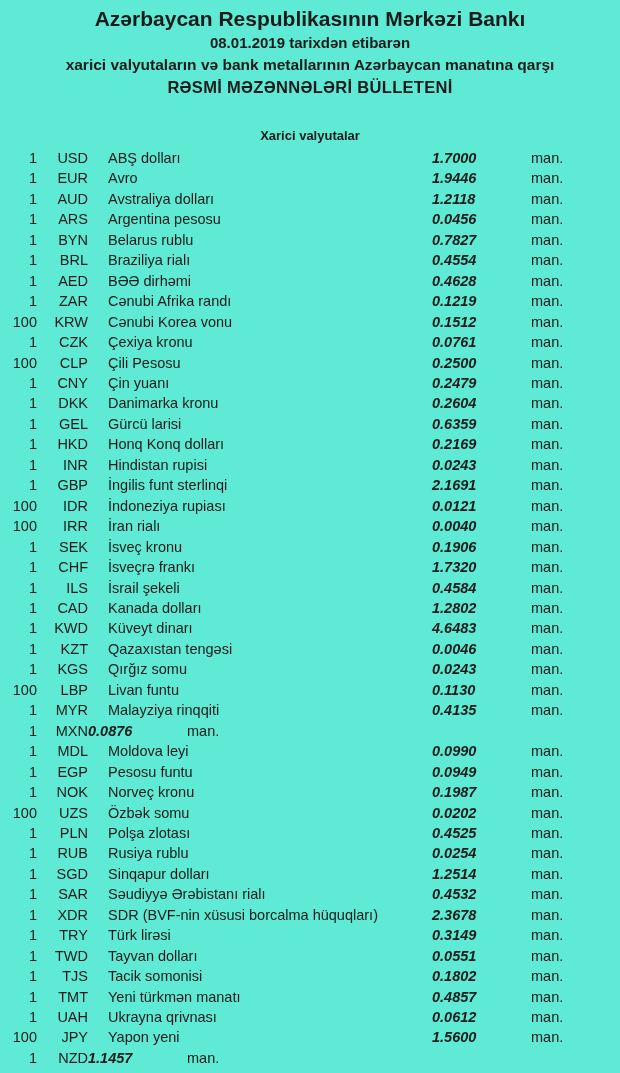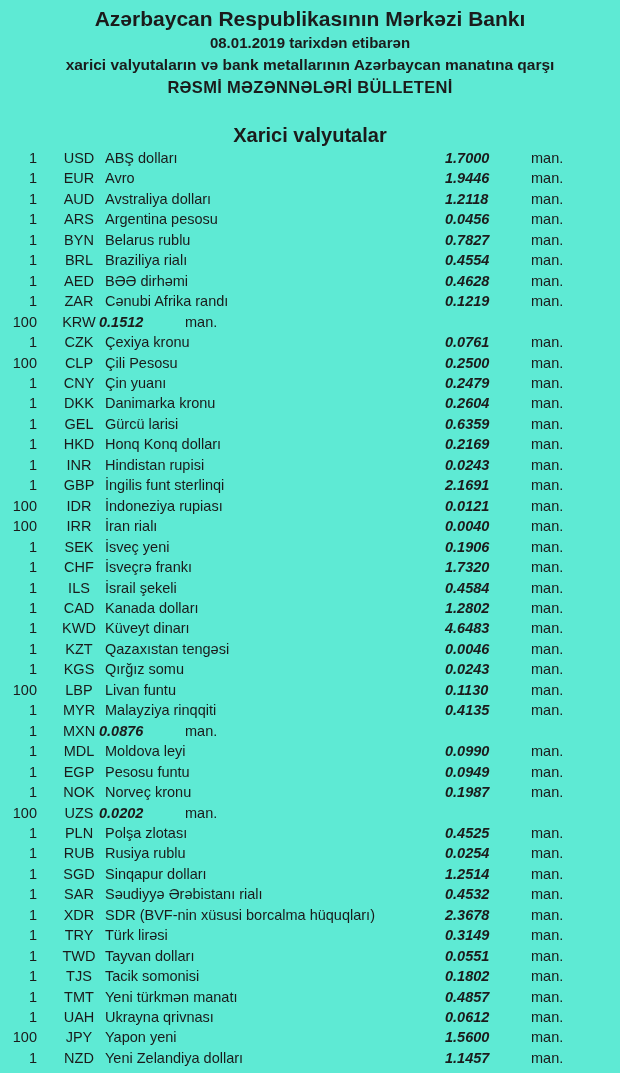--- a/index.html
+++ b/index.html
@@ -35,21 +35,21 @@
   }
   .doc-bulletin {
     font-size: 16.5px;
     line-height: 23px;
     font-weight: bold;
     letter-spacing: 0.3px;
   }
   .section-title {
     margin-top: 26px;
     text-align: center;
-    font-size: 20px;
+    font-size: 13px;
     line-height: 21px;
     font-weight: bold;
   }
   .rate-list {
     margin-top: 2px;
   }
   .rate-row {
     display: flex;
     align-items: baseline;
     height: 20.46px;
@@ -58,41 +58,41 @@
     padding-right: 51px;
   }
   .col-qty {
     width: 37px;
     flex: 0 0 37px;
     text-align: right;
   }
   .col-code {
     width: 40px;
     flex: 0 0 40px;
-    margin-left: 22px;
-    text-align: center;
+    margin-left: 11px;
+    text-align: right;
   }
   .col-name {
     flex: 1 1 auto;
-    margin-left: 6px;
+    margin-left: 20px;
     text-align: left;
     white-space: nowrap;
     overflow: hidden;
   }
   .col-rate {
     width: 70px;
     flex: 0 0 70px;
     text-align: left;
     font-weight: bold;
     font-style: italic;
   }
   .col-unit {
     width: 38px;
     flex: 0 0 38px;
-    margin-left: 16px;
+    margin-left: 29px;
     text-align: left;
   }
 </style>
 </head>
 <body>
 
 <div class="page">
 
   <div class="doc-header">
     <div class="doc-title">Azərbaycan Respublikasının Mərkəzi Bankı</div>
@@ -164,20 +164,21 @@
       <span class="col-qty">1</span>
       <span class="col-code">ZAR</span>
       <span class="col-name">Cənubi Afrika randı</span>
       <span class="col-rate">0.1219</span>
       <span class="col-unit">man.</span>
     </div>
 
     <div class="rate-row">
       <span class="col-qty">100</span>
       <span class="col-code">KRW</span>
+      <span class="col-name">Cənubi Korea vonu</span>
       <span class="col-rate">0.1512</span>
       <span class="col-unit">man.</span>
     </div>
 
     <div class="rate-row">
       <span class="col-qty">1</span>
       <span class="col-code">CZK</span>
       <span class="col-name">Çexiya kronu</span>
       <span class="col-rate">0.0761</span>
       <span class="col-unit">man.</span>
@@ -251,21 +252,21 @@
       <span class="col-qty">100</span>
       <span class="col-code">IRR</span>
       <span class="col-name">İran rialı</span>
       <span class="col-rate">0.0040</span>
       <span class="col-unit">man.</span>
     </div>
 
     <div class="rate-row">
       <span class="col-qty">1</span>
       <span class="col-code">SEK</span>
-      <span class="col-name">İsveç yeni</span>
+      <span class="col-name">İsveç kronu</span>
       <span class="col-rate">0.1906</span>
       <span class="col-unit">man.</span>
     </div>
 
     <div class="rate-row">
       <span class="col-qty">1</span>
       <span class="col-code">CHF</span>
       <span class="col-name">İsveçrə frankı</span>
       <span class="col-rate">1.7320</span>
       <span class="col-unit">man.</span>
@@ -354,20 +355,21 @@
       <span class="col-qty">1</span>
       <span class="col-code">NOK</span>
       <span class="col-name">Norveç kronu</span>
       <span class="col-rate">0.1987</span>
       <span class="col-unit">man.</span>
     </div>
 
     <div class="rate-row">
       <span class="col-qty">100</span>
       <span class="col-code">UZS</span>
+      <span class="col-name">Özbək somu</span>
       <span class="col-rate">0.0202</span>
       <span class="col-unit">man.</span>
     </div>
 
     <div class="rate-row">
       <span class="col-qty">1</span>
       <span class="col-code">PLN</span>
       <span class="col-name">Polşa zlotası</span>
       <span class="col-rate">0.4525</span>
       <span class="col-unit">man.</span>
@@ -449,19 +451,18 @@
       <span class="col-qty">100</span>
       <span class="col-code">JPY</span>
       <span class="col-name">Yapon yeni</span>
       <span class="col-rate">1.5600</span>
       <span class="col-unit">man.</span>
     </div>
 
     <div class="rate-row">
       <span class="col-qty">1</span>
       <span class="col-code">NZD</span>
-      <span class="col-name">Yeni Zelandiya dolları</span>
       <span class="col-rate">1.1457</span>
       <span class="col-unit">man.</span>
     </div>
   </div>
 
 </div>
 
 </body></html>

